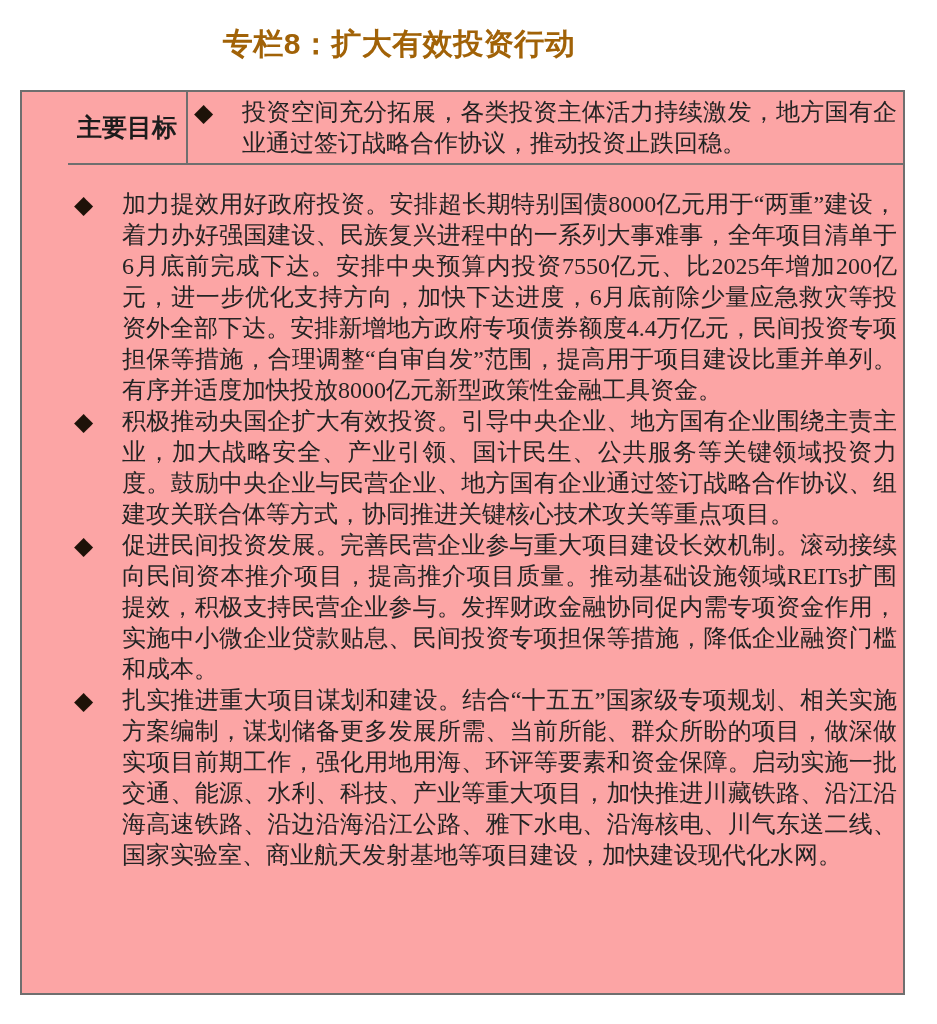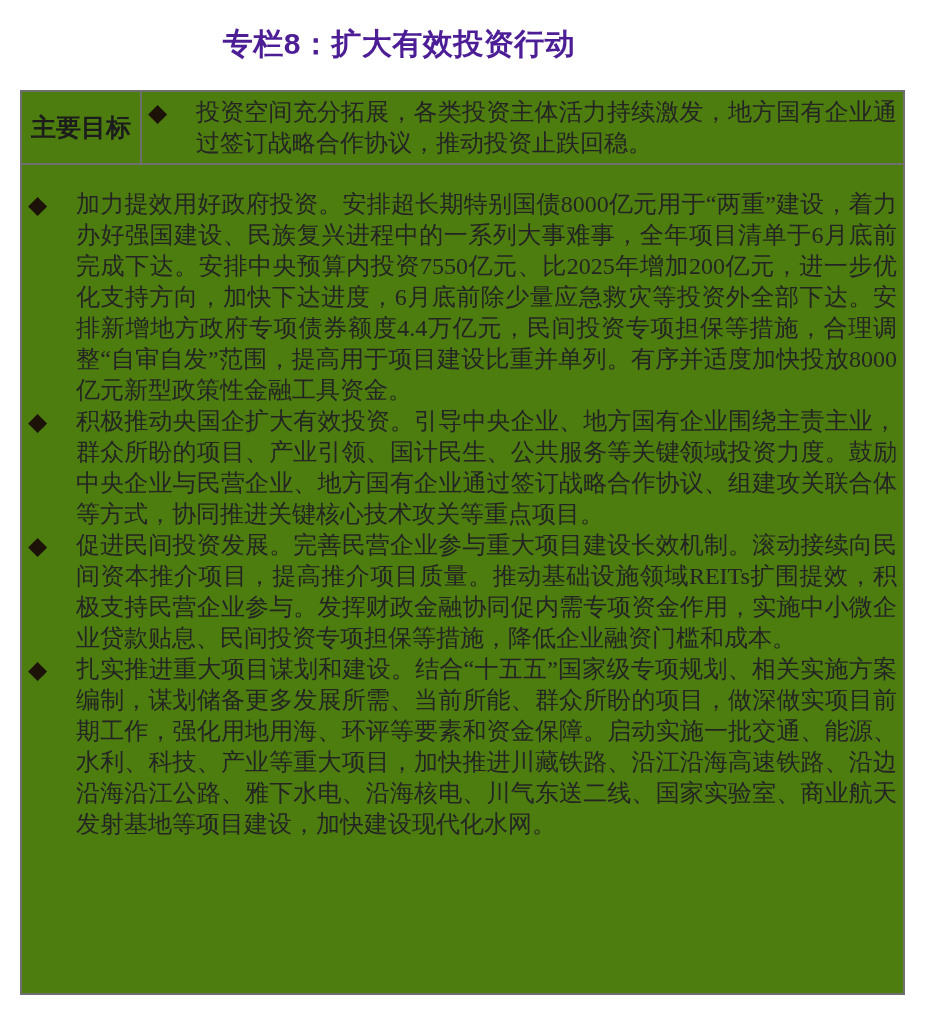--- a/index.html
+++ b/index.html
@@ -18,33 +18,34 @@
   .box-title {
     position: absolute;
     top: 27px;
     left: 0;
     width: 798px;
     text-align: center;
     font-family: "Liberation Sans", "DejaVu Sans", sans-serif;
     font-weight: bold;
     font-size: 30px;
     line-height: 34px;
-    color: #4c1d95;
+    color: #a16207;
     letter-spacing: 0.5px;
   }
   .box-table {
     position: absolute;
     left: 20px;
     top: 90px;
     width: 885px;
     height: 905px;
     border: 2px solid #6f6f6f;
     display: flex;
     flex-direction: column;
-    background: #4d7c0f;
+    background: #fca5a5;
+    padding-left: 46px;
   }
   .t-row { display: flex; align-items: stretch; }
   .t-row.row-goals { height: 71px; flex: 0 0 auto; }
   .t-row.row-measures { flex: 1 1 auto; border-top: 2px solid #6f6f6f; }
   .label-cell {
     flex: 0 0 120px;
     width: 120px;
     border-right: 2px solid #6f6f6f;
     display: flex;
     align-items: center;
@@ -103,21 +104,21 @@
     <div class="t-row row-measures">
       <div class="content-cell measures">
 
         <div class="bullet-item">
           <span class="bullet-marker">◆</span>
           <span class="bullet-text">加力提效用好政府投资。安排超长期特别国债8000亿元用于“两重”建设，着力办好强国建设、民族复兴进程中的一系列大事难事，全年项目清单于6月底前完成下达。安排中央预算内投资7550亿元、比2025年增加200亿元，进一步优化支持方向，加快下达进度，6月底前除少量应急救灾等投资外全部下达。安排新增地方政府专项债券额度4.4万亿元，民间投资专项担保等措施，合理调整“自审自发”范围，提高用于项目建设比重并单列。有序并适度加快投放8000亿元新型政策性金融工具资金。</span>
         </div>
 
         <div class="bullet-item">
           <span class="bullet-marker">◆</span>
-          <span class="bullet-text">积极推动央国企扩大有效投资。引导中央企业、地方国有企业围绕主责主业，群众所盼的项目、产业引领、国计民生、公共服务等关键领域投资力度。鼓励中央企业与民营企业、地方国有企业通过签订战略合作协议、组建攻关联合体等方式，协同推进关键核心技术攻关等重点项目。</span>
+          <span class="bullet-text">积极推动央国企扩大有效投资。引导中央企业、地方国有企业围绕主责主业，加大战略安全、产业引领、国计民生、公共服务等关键领域投资力度。鼓励中央企业与民营企业、地方国有企业通过签订战略合作协议、组建攻关联合体等方式，协同推进关键核心技术攻关等重点项目。</span>
         </div>
 
         <div class="bullet-item">
           <span class="bullet-marker">◆</span>
           <span class="bullet-text">促进民间投资发展。完善民营企业参与重大项目建设长效机制。滚动接续向民间资本推介项目，提高推介项目质量。推动基础设施领域REITs扩围提效，积极支持民营企业参与。发挥财政金融协同促内需专项资金作用，实施中小微企业贷款贴息、民间投资专项担保等措施，降低企业融资门槛和成本。</span>
         </div>
 
         <div class="bullet-item">
           <span class="bullet-marker">◆</span>
           <span class="bullet-text">扎实推进重大项目谋划和建设。结合“十五五”国家级专项规划、相关实施方案编制，谋划储备更多发展所需、当前所能、群众所盼的项目，做深做实项目前期工作，强化用地用海、环评等要素和资金保障。启动实施一批交通、能源、水利、科技、产业等重大项目，加快推进川藏铁路、沿江沿海高速铁路、沿边沿海沿江公路、雅下水电、沿海核电、川气东送二线、国家实验室、商业航天发射基地等项目建设，加快建设现代化水网。</span>

